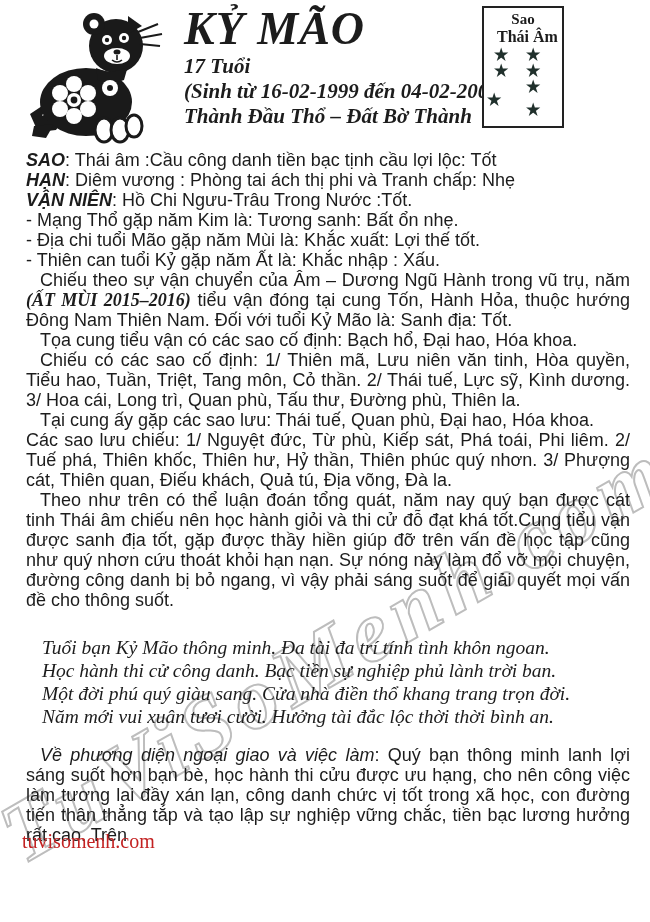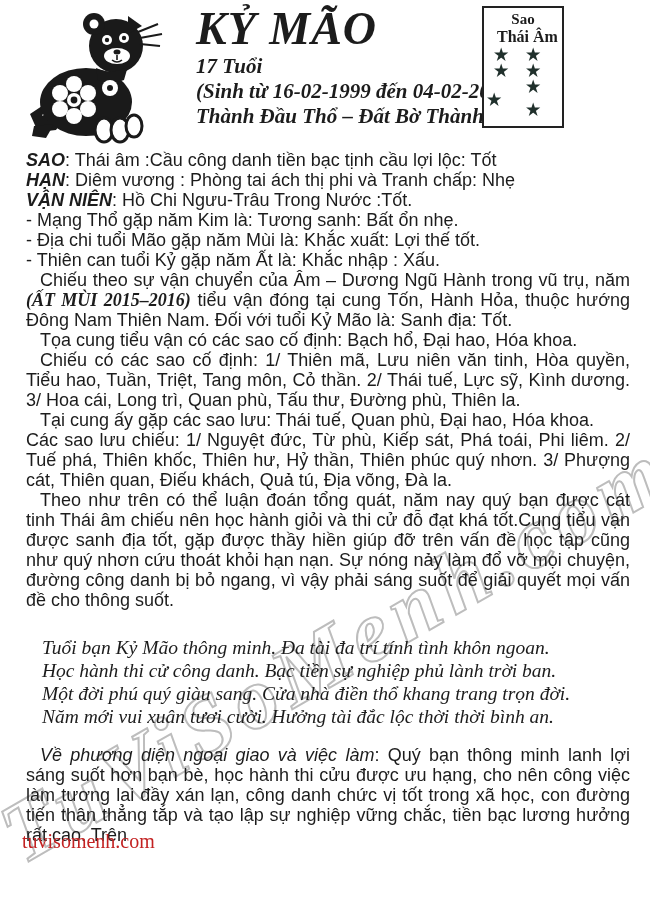--- a/index.html
+++ b/index.html
@@ -13,21 +13,21 @@
     position:absolute;left:8px;top:790px;width:1000px;
     font-family:"Liberation Serif",serif;font-style:italic;font-weight:bold;
     font-size:86px;letter-spacing:8px;white-space:nowrap;
     color:rgba(255,255,255,0);-webkit-text-stroke:2px #bdbdbd;
     transform:rotate(-30deg);transform-origin:0 50%;
     pointer-events:none;z-index:1;
   }
   
   .header{position:relative;height:150px;z-index:2;}
   .cat-stamp{position:absolute;left:24px;top:6px;}
-  .title-block{position:absolute;left:196px;top:4px;font-family:"Liberation Serif",serif;font-style:italic;font-weight:bold;}
+  .title-block{position:absolute;left:184px;top:4px;font-family:"Liberation Serif",serif;font-style:italic;font-weight:bold;}
   .title{font-size:46px;line-height:50px;margin:0;letter-spacing:1px;}
   .sub{font-size:21px;line-height:25px;}
   .star-box{
     position:absolute;right:86px;top:6px;width:78px;height:118px;
     border:2px solid #222;text-align:center;
     font-family:"Liberation Serif",serif;font-weight:bold;background:#fff;
   }
   .star-box .lbl1{font-size:15px;line-height:17px;margin-top:3px;}
   .star-box .lbl2{font-size:16px;line-height:18px;margin-left:9px;}
   .stars{position:relative;height:76px;margin-top:1px;}

